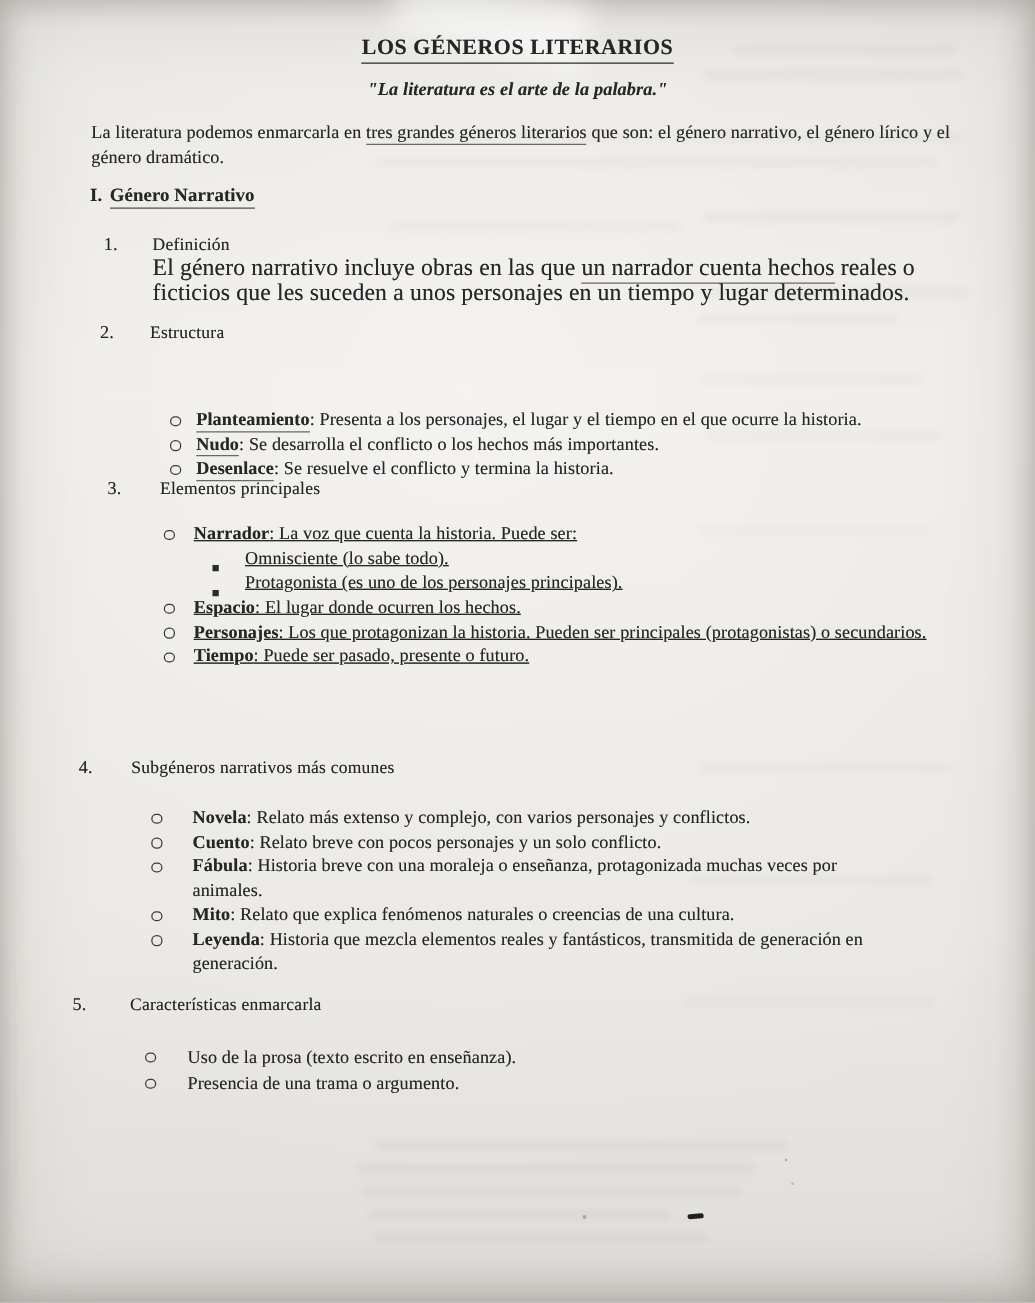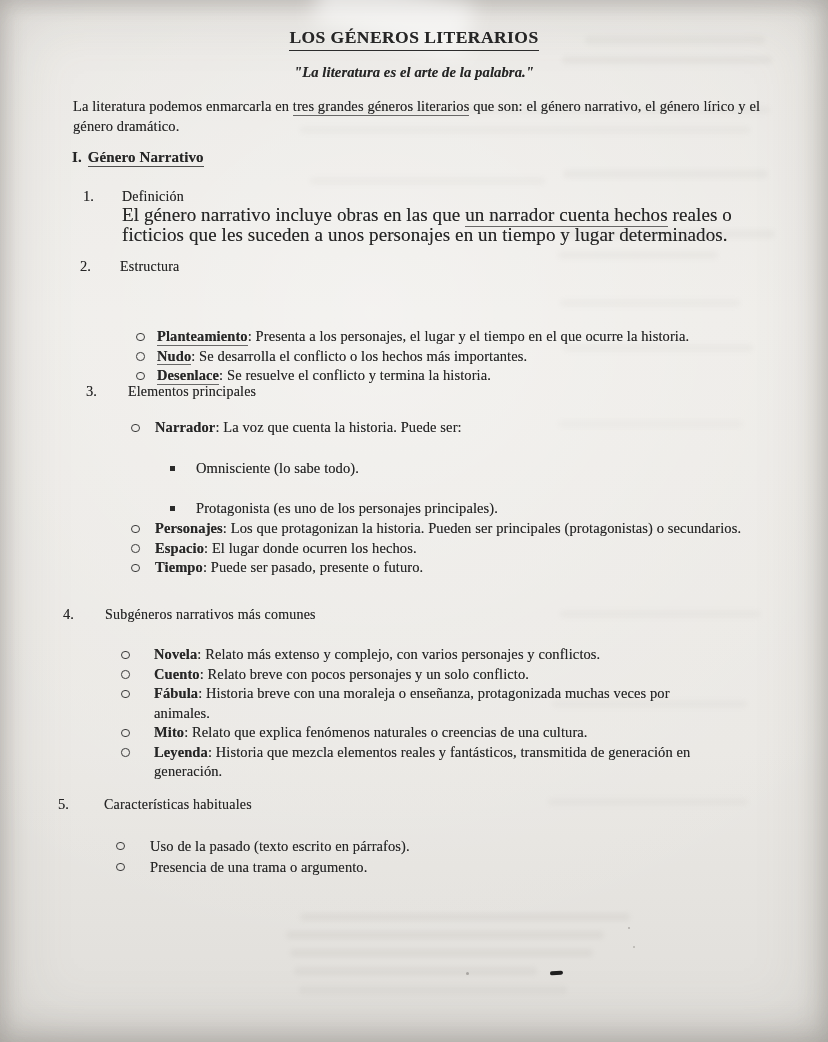--- a/index.html
+++ b/index.html
@@ -55,25 +55,25 @@
   .body1{position:absolute;left:122px;top:205px;width:662px;line-height:19.5px;
     font-size:19px;margin:0;}
   .list{position:absolute;font-size:14.5px;}
   .bullet{display:flex;align-items:flex-start;}
   .bi{flex:0 0 auto;padding-top:5.5px;}
   .circ{display:block;width:6.5px;height:6.5px;border:1.2px solid #3b3b3b;border-radius:50%;}
   .bt{line-height:19.5px;}
   .term{font-weight:700;}
   .u-term{border-bottom:1.4px solid rgba(70,70,70,0.8);padding-bottom:0.5px;}
   .l2{left:136px;top:290px;margin-top:37px;} .l2 .bi{width:21px;} .l2 .bt{width:585px;}
-  .l3{left:131px;top:418px;} .l3 .bi{width:24px;} .l3 .bt{width:600px;}
+  .l3{left:131px;top:418px;text-decoration:underline;} .l3 .bi{width:24px;} .l3 .bt{width:600px;}
   .l4{left:121px;top:645px;} .l4 .bi{width:33px;} .l4 .bt{width:565px;}
   .l5{left:116px;top:836px;} .l5 .bi{width:34px;} .l5 .bt{width:520px;line-height:21px;}
   .subs{margin-left:15px;}
-  .sub{display:flex;align-items:flex-start;margin-top:21px;}
+  .sub{display:flex;align-items:flex-end;}
   .si{flex:0 0 26px;padding-top:7px;}
   .sq{display:block;width:5px;height:5px;background:#2b2b2b;}
   .st{line-height:19.8px;}
 </style>
 </head>
 <body>
 
 <div class="page">
 
   <div class="fold"></div>
@@ -165,27 +165,27 @@
               </span>
             <span class="st">Protagonista (es uno de los personajes principales).</span>
           </div>
         </div>
       </span>
     </div>
     <div class="bullet">
       <span class="bi">
           <i class="circ"></i>
         </span>
+      <span class="bt"><b class="term">Espacio</b><span>: El lugar donde ocurren los hechos.</span></span>
+    </div>
+    <div class="bullet">
+      <span class="bi">
+          <i class="circ"></i>
+        </span>
       <span class="bt"><b class="term">Personajes</b><span>: Los que protagonizan la historia. Pueden ser principales (protagonistas) o secundarios.</span></span>
-    </div>
-    <div class="bullet">
-      <span class="bi">
-          <i class="circ"></i>
-        </span>
-      <span class="bt"><b class="term">Espacio</b><span>: El lugar donde ocurren los hechos.</span></span>
     </div>
     <div class="bullet">
       <span class="bi">
           <i class="circ"></i>
         </span>
       <span class="bt"><b class="term">Tiempo</b><span>: Puede ser pasado, presente o futuro.</span></span>
     </div>
   </div>
 
   <div class="row r4">
@@ -218,28 +218,28 @@
     </div>
     <div class="bullet">
       <span class="bi">
           <i class="circ"></i>
         </span>
       <span class="bt"><b class="term">Leyenda</b><span>: Historia que mezcla elementos reales y fantásticos, transmitida de generación en generación.</span></span>
     </div>
   </div>
 
   <div class="row r5">
-    <span class="num">5.</span><span class="h">Características habituales</span>
+    <span class="num">5.</span><span class="h">Características enmarcarla</span>
   </div>
   <div class="list l5">
     <div class="bullet">
       <span class="bi">
           <i class="circ"></i>
         </span>
-      <span class="bt"><span>Uso de la pasado (texto escrito en párrafos).</span></span>
+      <span class="bt"><span>Uso de la prosa (texto escrito en enseñanza).</span></span>
     </div>
     <div class="bullet">
       <span class="bi">
           <i class="circ"></i>
         </span>
       <span class="bt"><span>Presencia de una trama o argumento.</span></span>
     </div>
   </div>
 
 </div>

